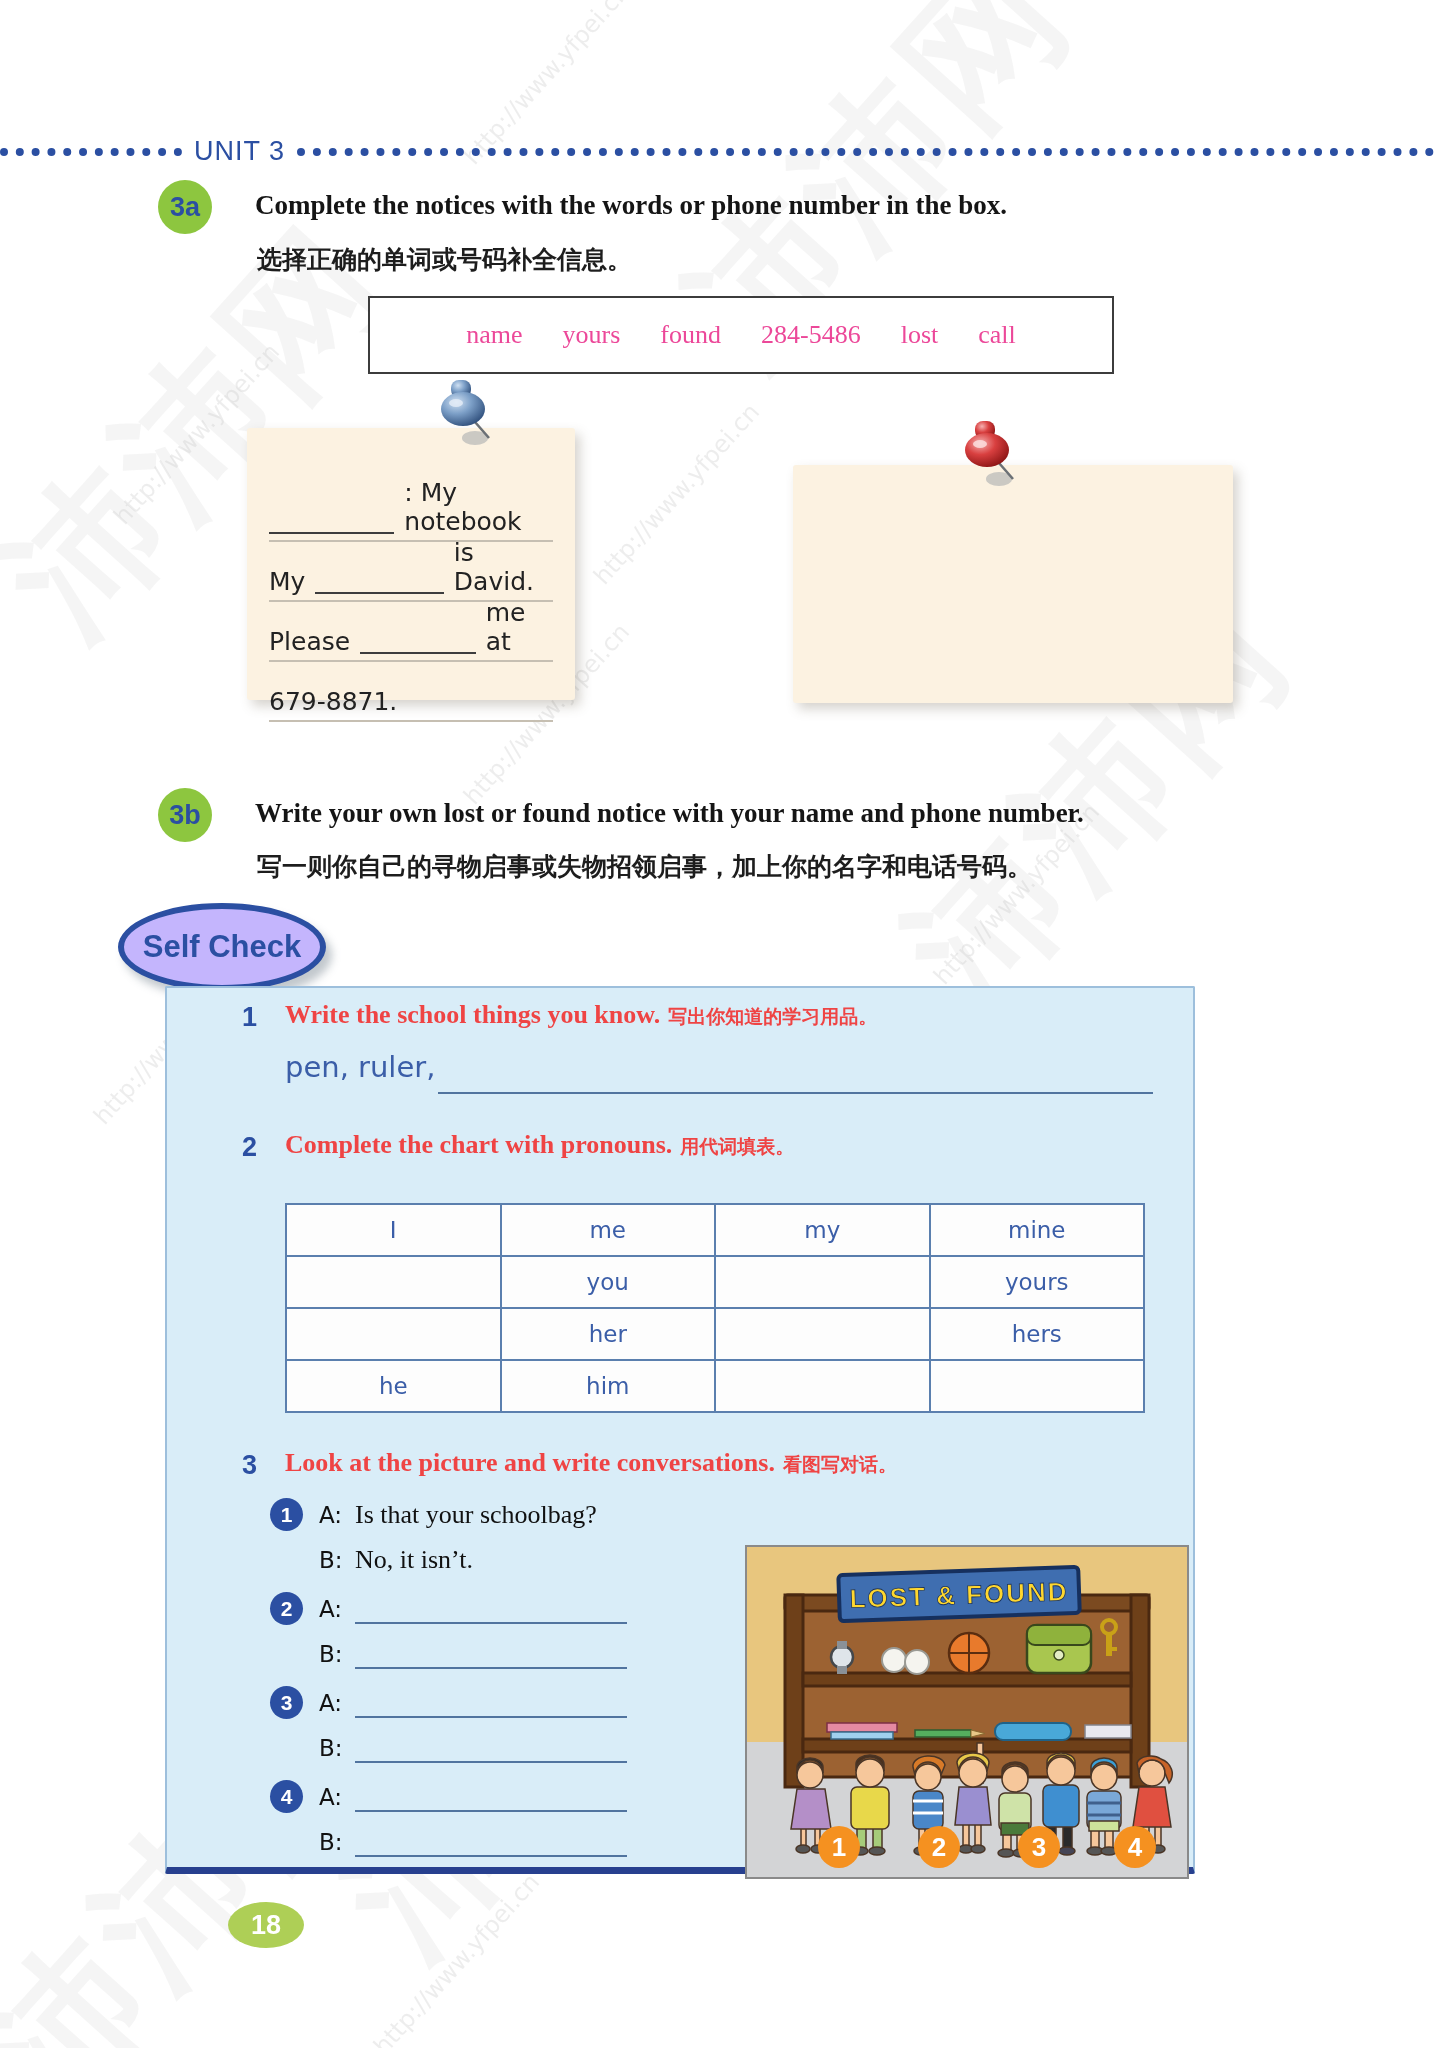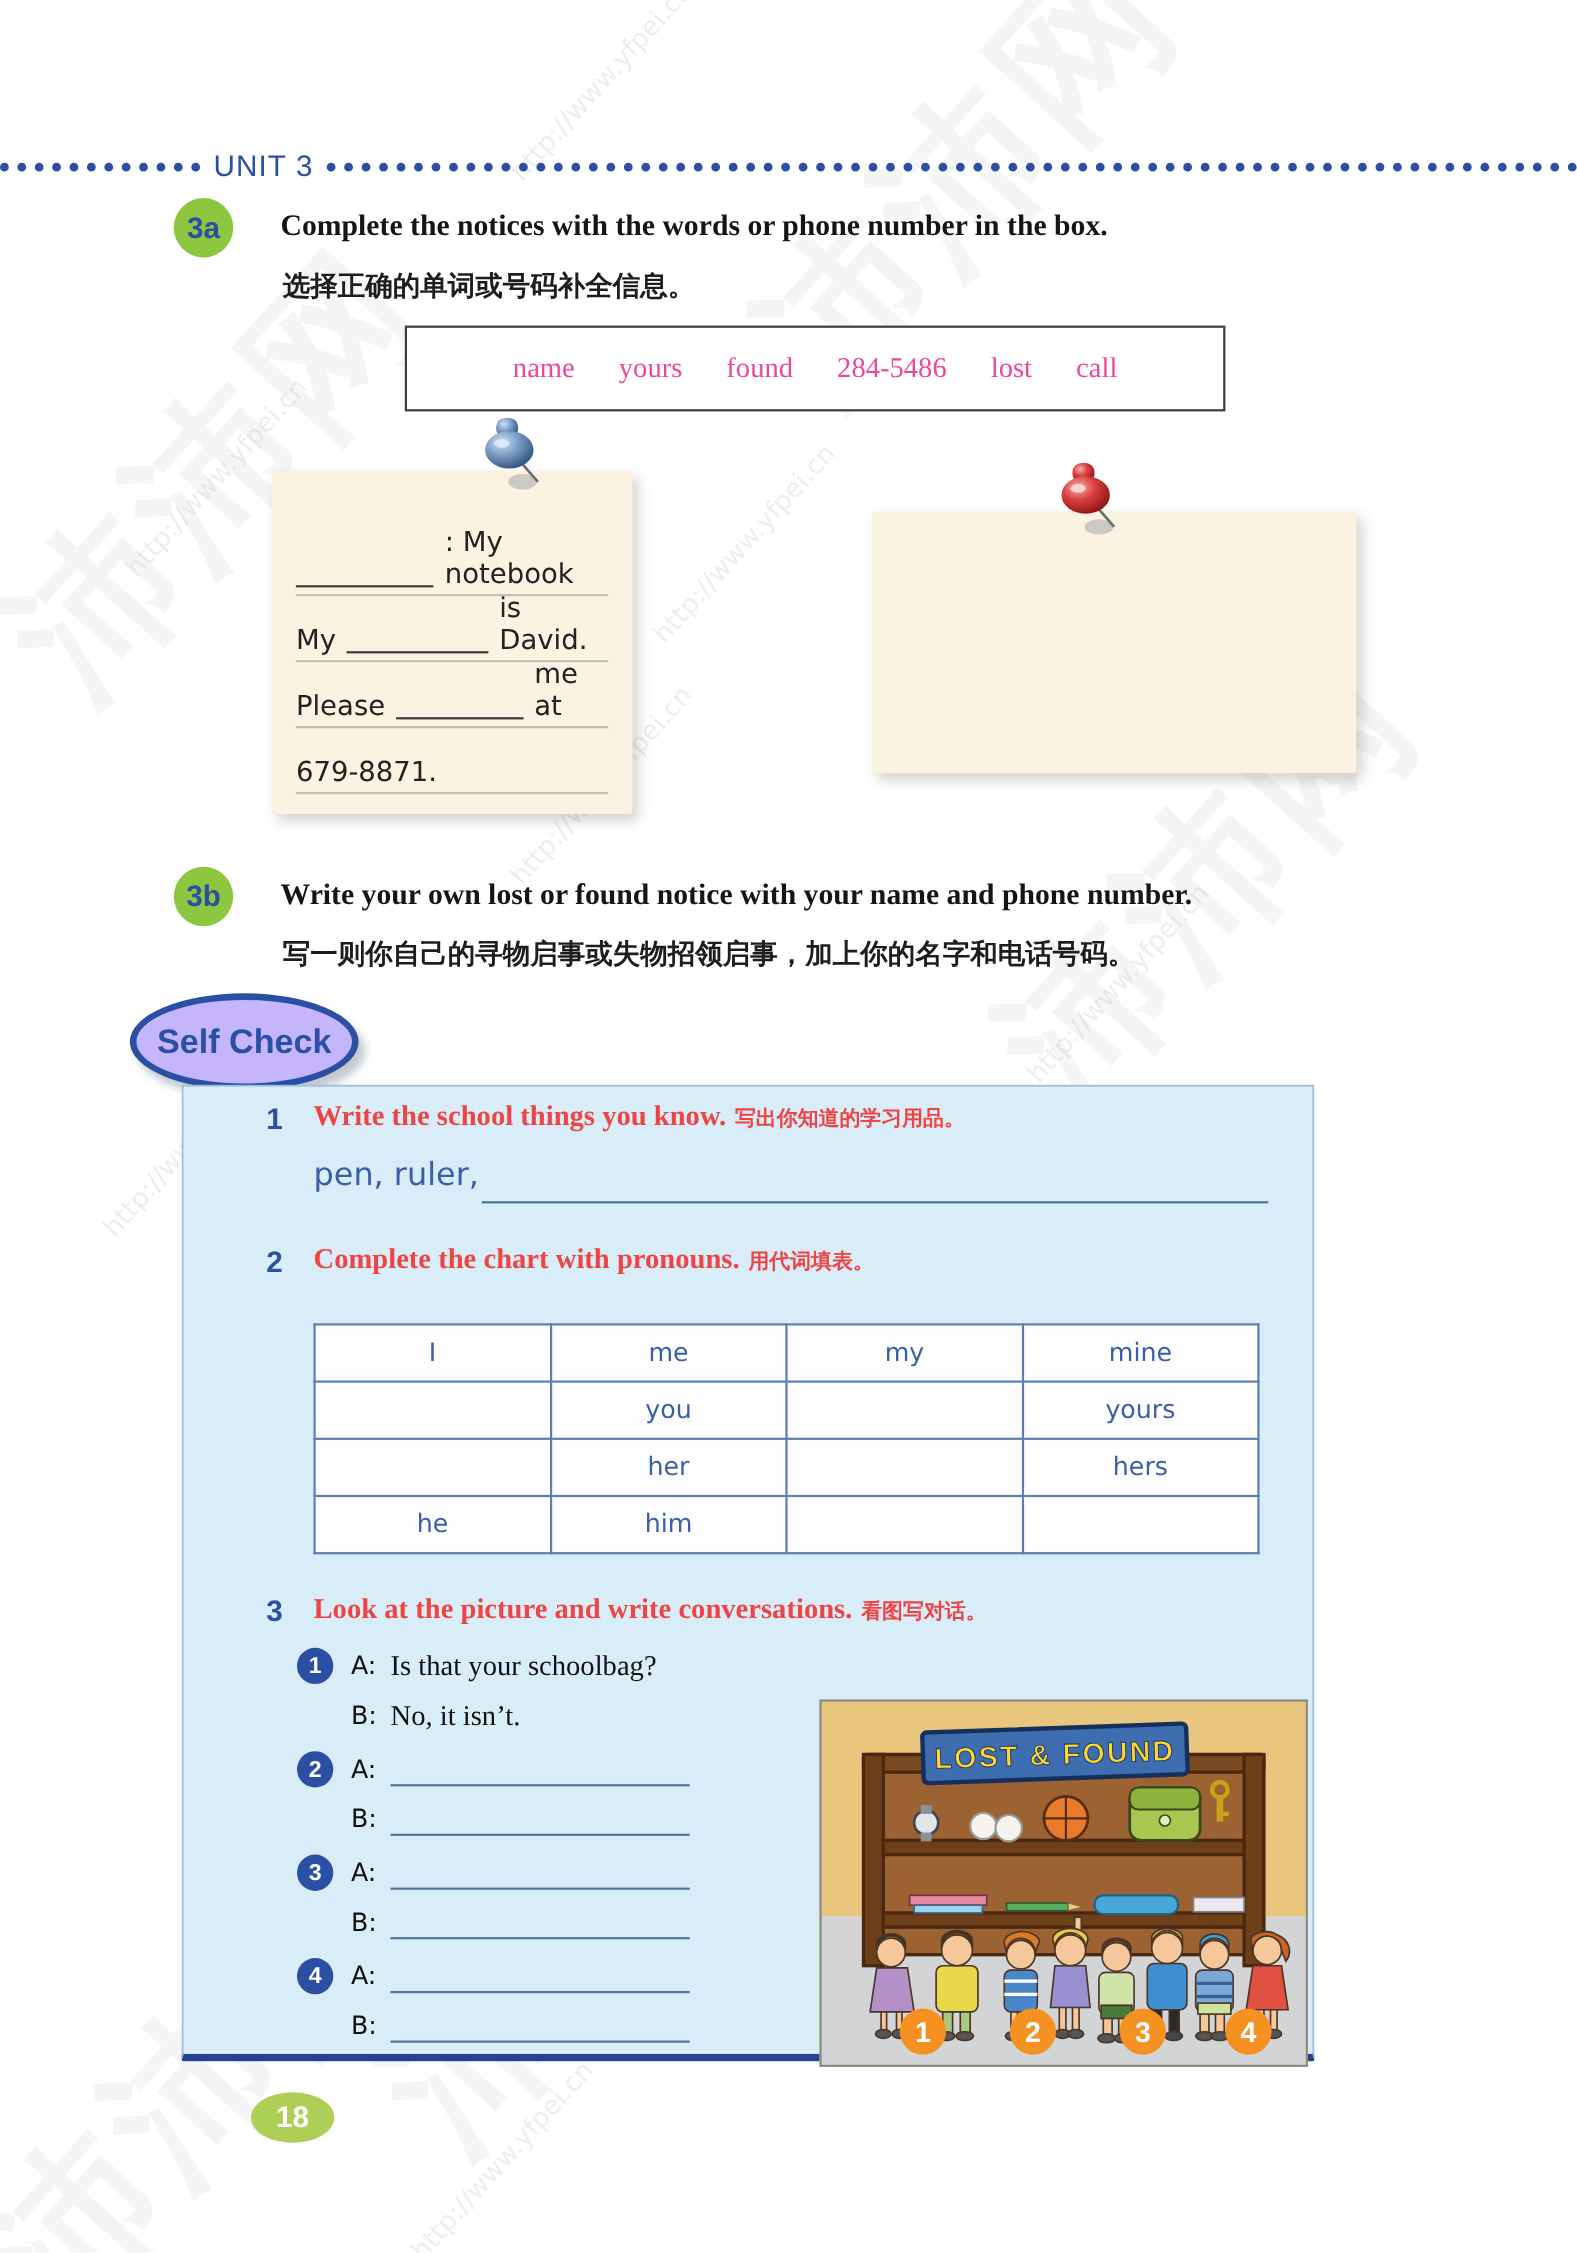--- a/index.html
+++ b/index.html
@@ -24,21 +24,21 @@
   .sec-title{position:absolute;font-weight:bold;font-size:27px;color:#151515;}
   .sec-sub{position:absolute;font-family:"Liberation Sans",sans-serif;font-weight:bold;
            font-size:25px;color:#1d1d1d;}
   
   .word-box{position:absolute;left:368px;top:296px;width:742px;height:74px;background:#fff;
             border:2px solid #3c3c3c;display:flex;align-items:center;justify-content:center;
             gap:40px;font-size:26px;color:#ec4899;}
   
   .note{position:absolute;background:#fcf2e1;box-shadow:5px 6px 12px rgba(90,80,60,.25);
         border-radius:3px;}
-  .note-left{left:247px;top:428px;width:328px;height:312px;padding:0;}
+  .note-left{left:247px;top:428px;width:328px;height:272px;padding:0;}
   .note-right{left:793px;top:465px;width:440px;height:238px;}
   .nlines{position:absolute;left:22px;right:22px;top:0;}
   .note-left .nlines{top:54px;}
   .note-right .nlines{top:32px;}
   .nline{display:flex;align-items:flex-end;gap:10px;border-bottom:2px solid #c6bfb2;
          font-family:"DejaVu Sans",sans-serif;font-size:25px;color:#222;height:60px;
          padding-bottom:4px;box-sizing:border-box;}
   .note-right .nline{height:62px;}
   .nblank{border-bottom:2px solid #3d3d3d;height:30px;margin-bottom:2px;}
   .pin{position:absolute;}

